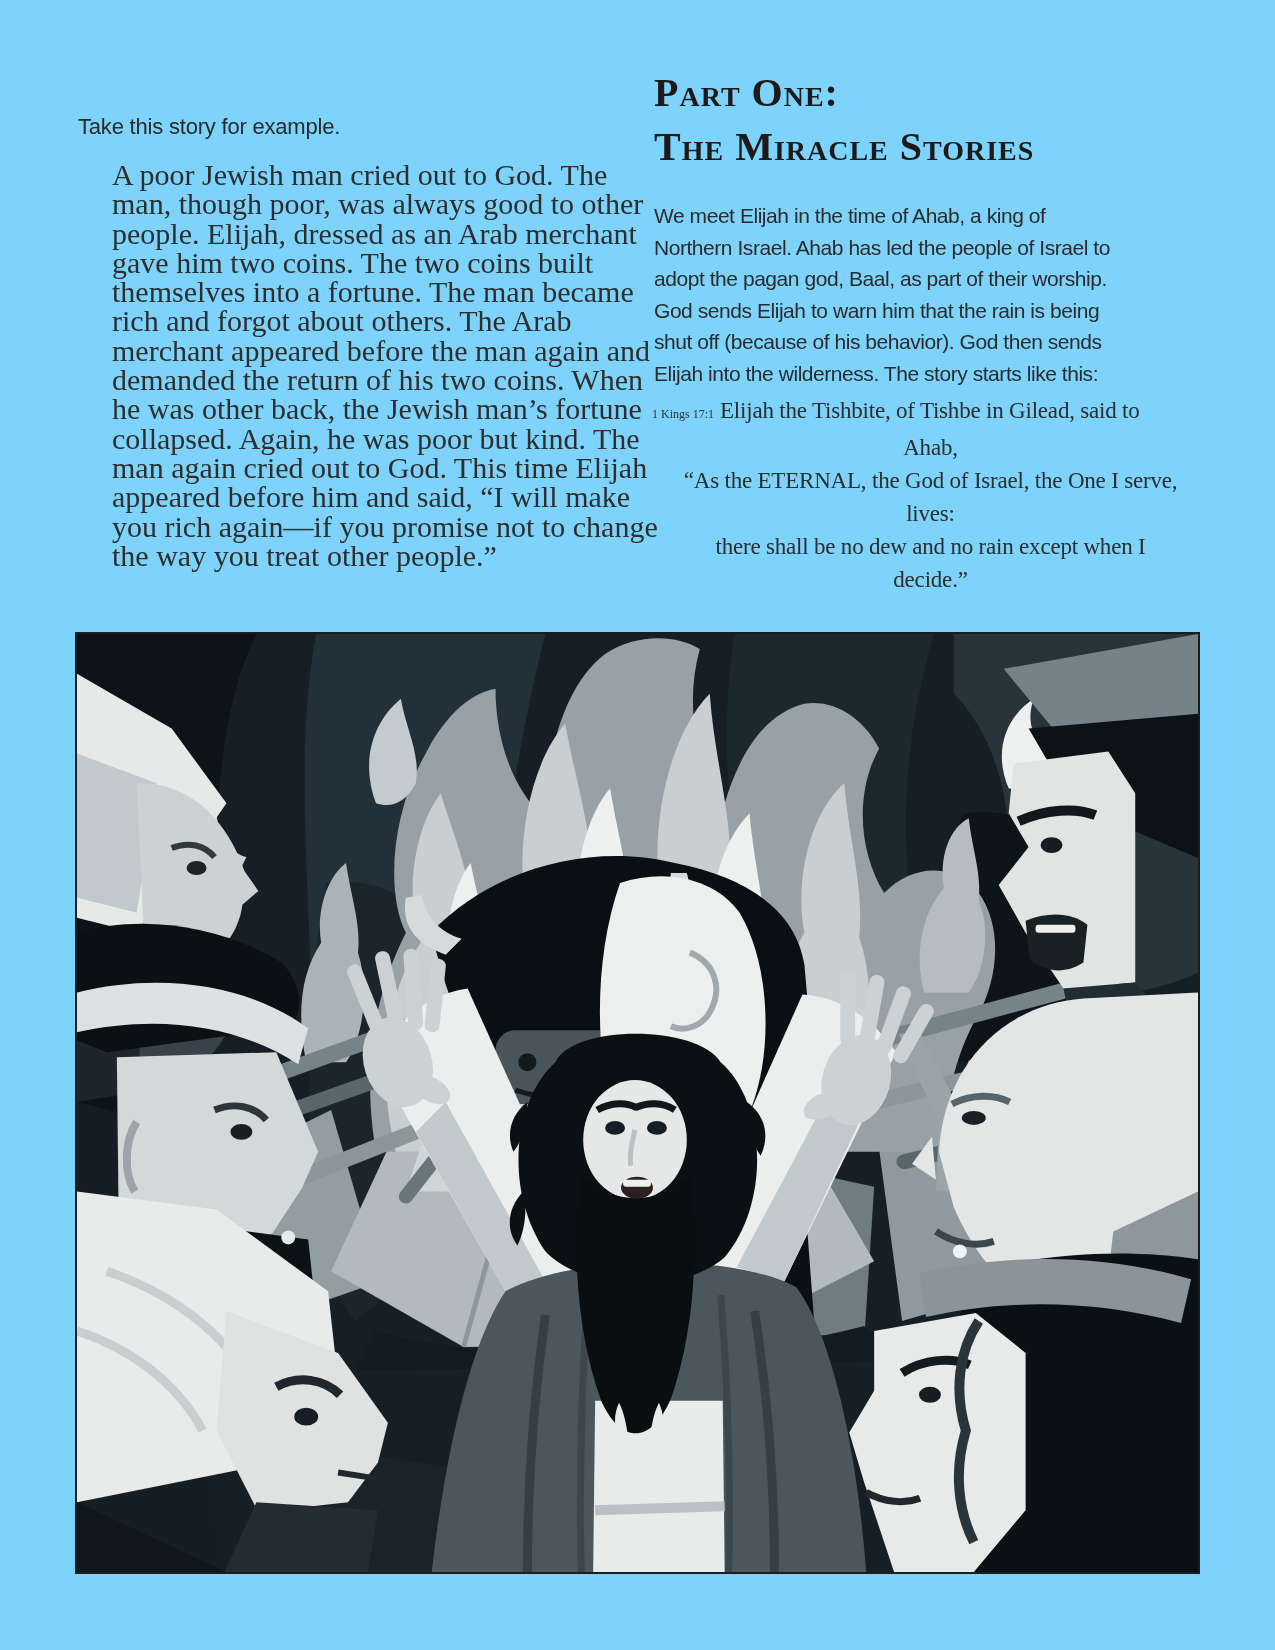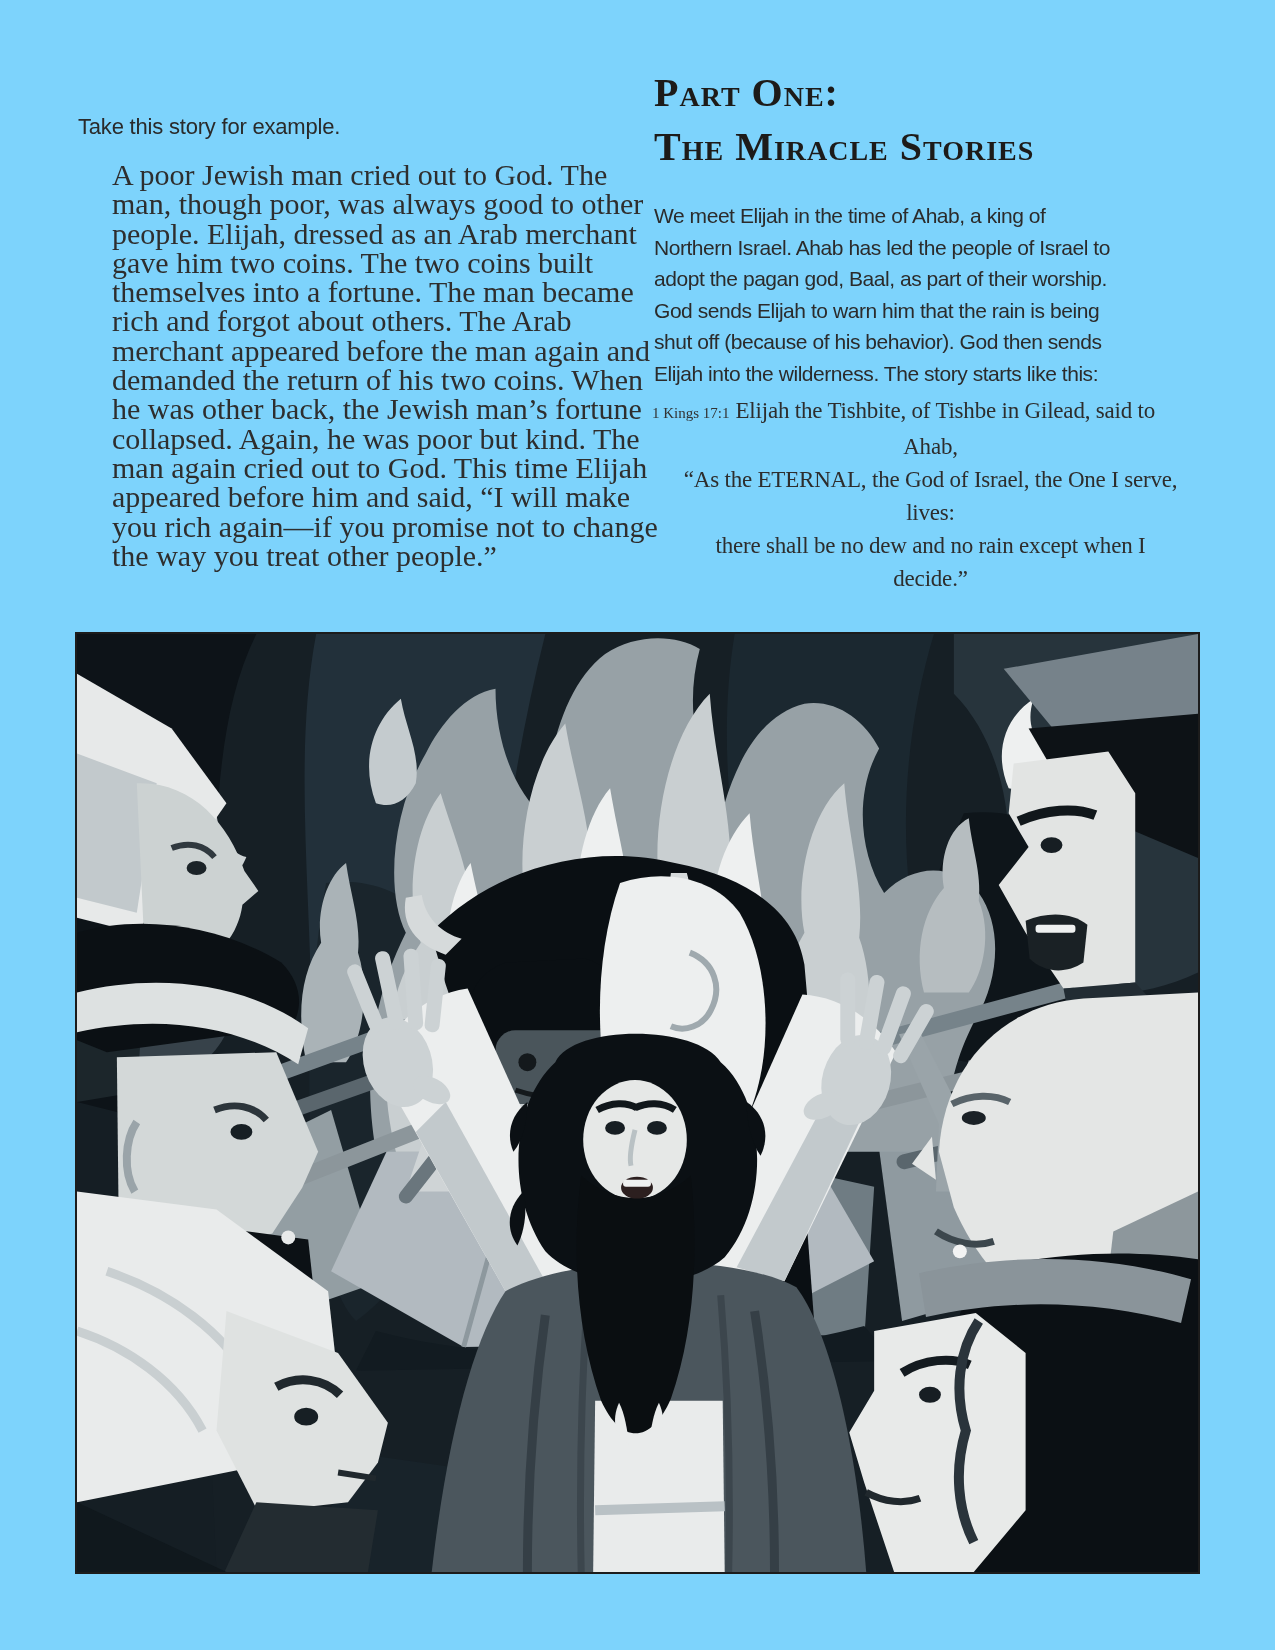--- a/index.html
+++ b/index.html
@@ -14,21 +14,21 @@
   .heading{position:absolute;left:654px;top:66px;width:560px;
            font-family:"Liberation Serif", serif;font-variant:small-caps;
            font-weight:600;font-size:40px;line-height:54px;letter-spacing:1px;color:#1d1b19;}
   .rintro{position:absolute;left:654px;top:200px;width:520px;
           font-size:21px;line-height:31.6px;letter-spacing:-0.45px;color:#2b2b2b;}
   .rintro .iline{white-space:nowrap;}
   .scripture{position:absolute;left:652px;top:394px;width:540px;
              font-family:cursive;font-size:23px;line-height:33px;letter-spacing:-0.2px;color:#2d2d2d;}
   .scripture .qline{white-space:nowrap;}
   .scripture .cont{padding-left:17px;text-align:center;}
-  .scripture .ref{font-size:15px;letter-spacing:0;margin-right:6px;color:#333;}
+  .scripture .ref{font-size:12px;letter-spacing:0;margin-right:6px;color:#333;}
 
   
   .artwrap{position:absolute;left:75px;top:632px;width:1125px;height:942px;
            border:2px solid #1c1c1c;box-sizing:border-box;background:#161f25;}
   .artwrap svg{display:block;width:100%;height:100%;}
 </style>
 </head>
 <body>
 
 <div class="page">

